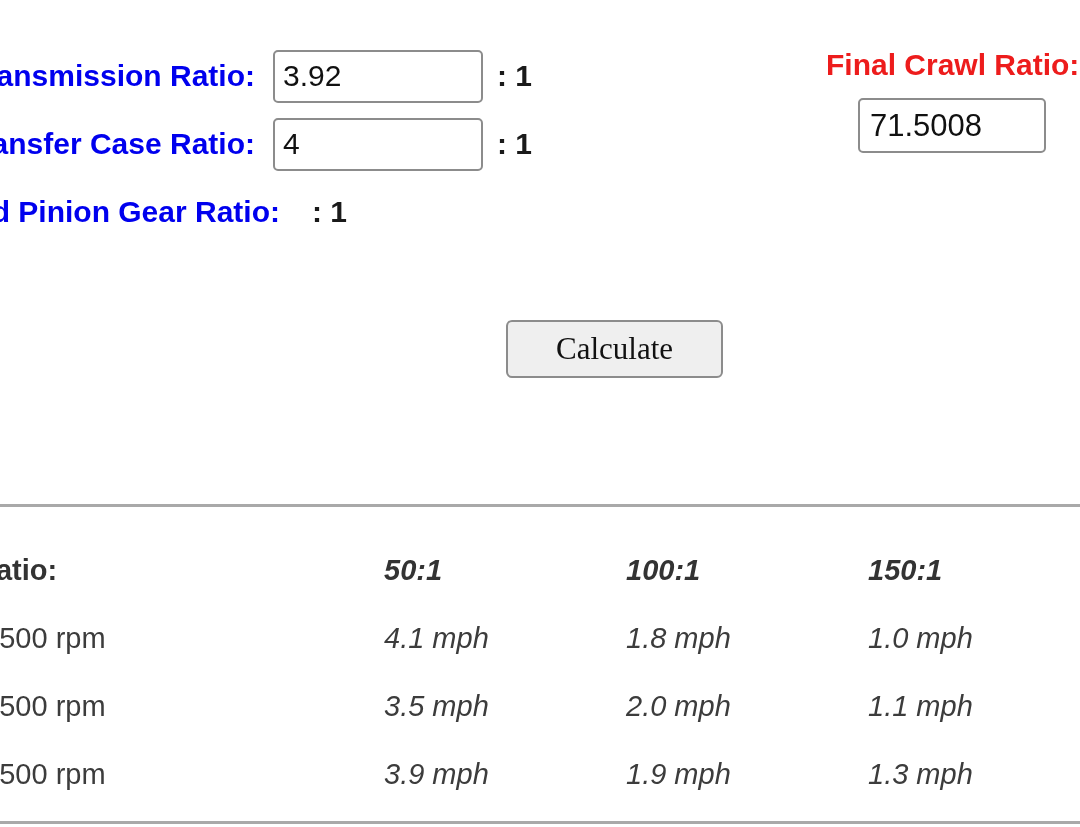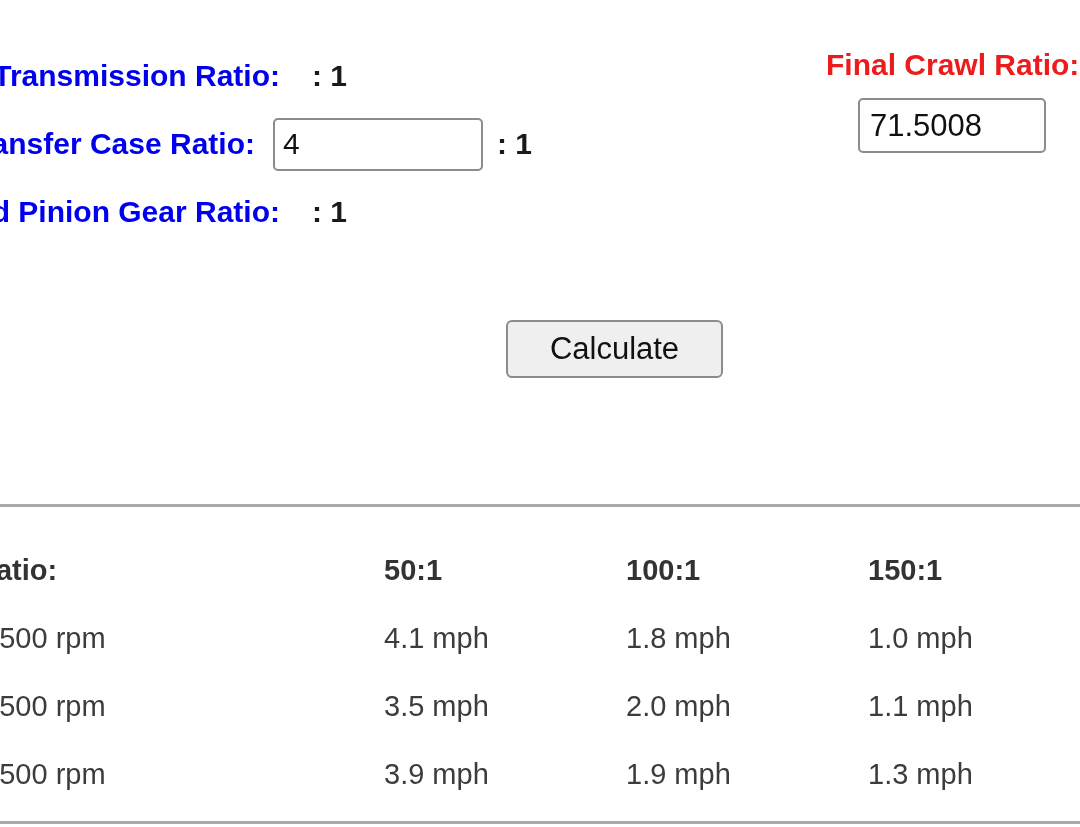--- a/index.html
+++ b/index.html
@@ -129,21 +129,21 @@
 
   .calc-button {
     display: block;
     width: 217px;
     height: 58px;
     box-sizing: border-box;
     background: #efefef;
     border: 2px solid #8c8c8c;
     border-radius: 6px;
     color: #111111;
-    font-family: Liberation Sans, sans-serif;
+    font-family: Liberation Serif, serif;
     font-size: 31px;
     line-height: 52px;
     text-align: center;
     cursor: pointer;
     padding: 0;
   }
 
   
 
   .divider {
@@ -178,33 +178,34 @@
     font-weight: normal;
     white-space: nowrap;
   }
 
   .speed-table th {
     font-weight: bold;
     color: #333333;
   }
 
   .col-label { width: 496px; }
-  .col-val   { width: 242px; }
+  .col-val   { width: 242px; font-style: italic; }
 </style>
 </head>
 <body>
 
 <div class="screen">
 
   <div class="form-area">
 
     <div class="ratio-rows">
 
       <div class="ratio-row">
         <div class="ratio-label">Transmission Ratio:</div>
+        <input class="ratio-input" type="text" value="3.92" style="">
         <div class="ratio-suffix">: 1</div>
       </div>
 
       <div class="ratio-row">
         <div class="ratio-label">Transfer Case Ratio:</div>
         <input class="ratio-input" type="text" value="4" style="">
         <div class="ratio-suffix">: 1</div>
       </div>
 
       <div class="ratio-row">

